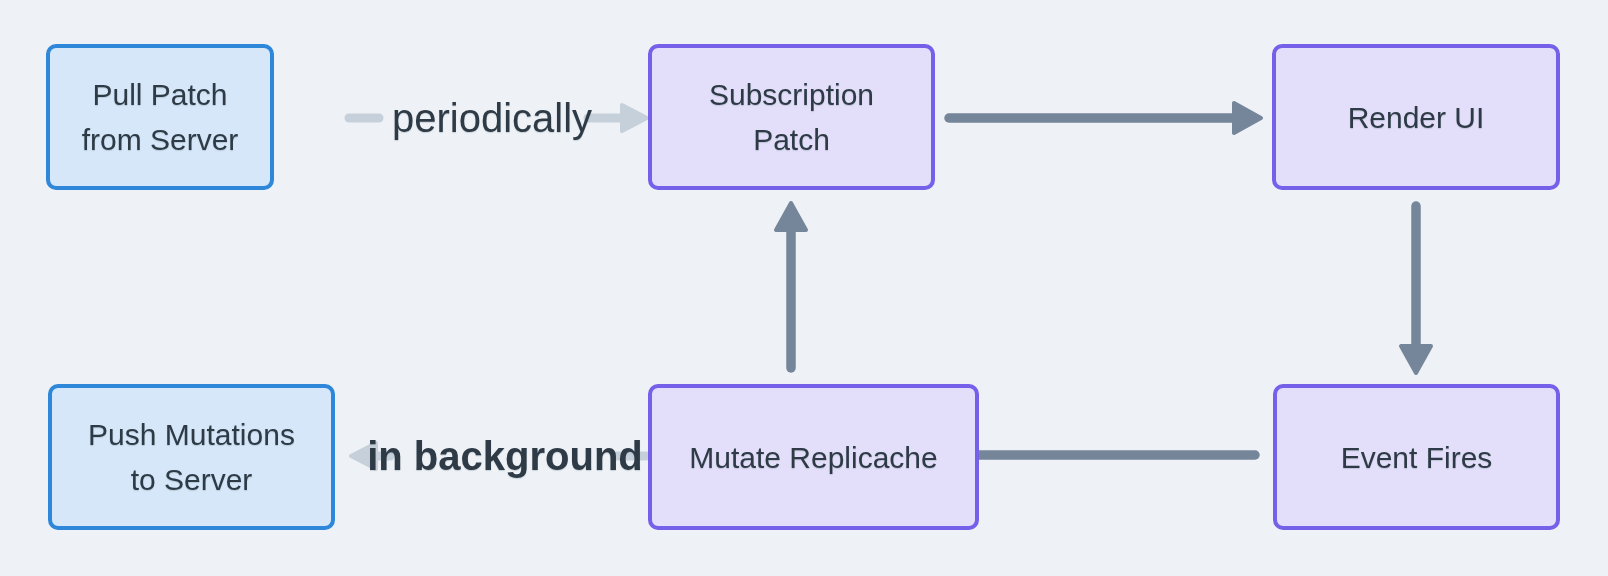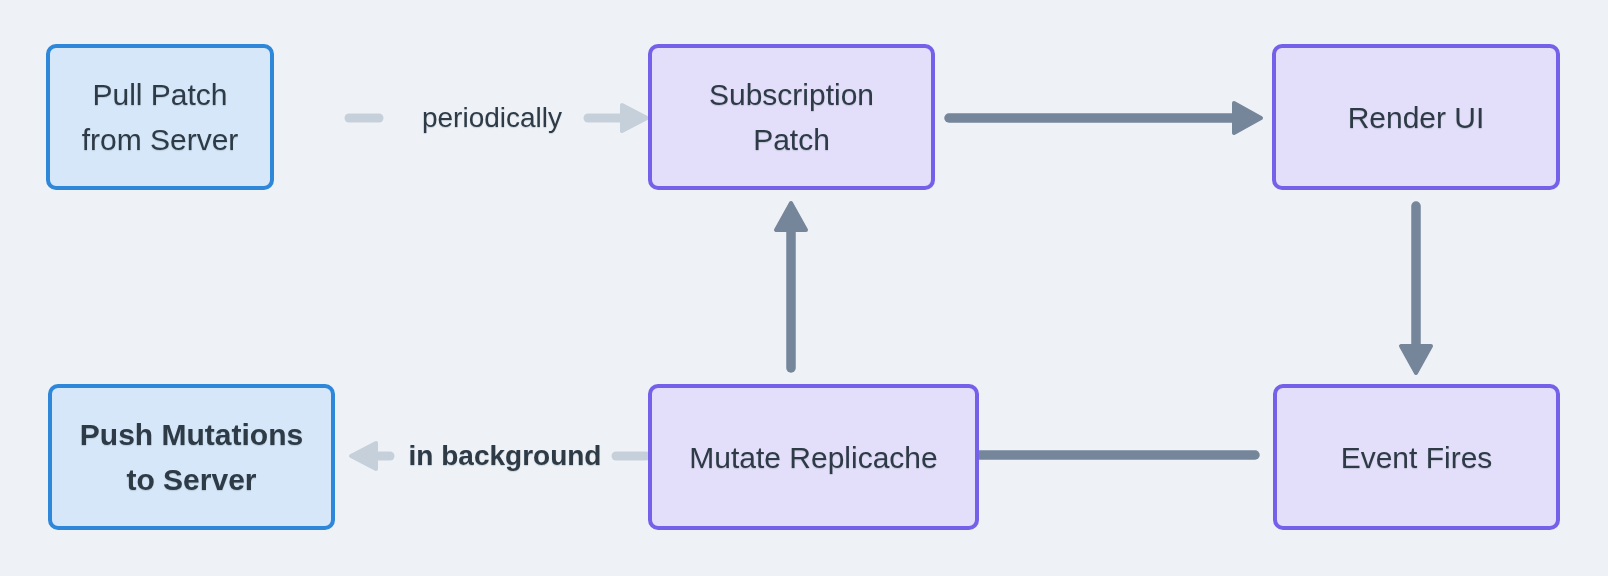--- a/index.html
+++ b/index.html
@@ -41,31 +41,31 @@
     background: #d5e7f8;
     border-color: #2e87d8;
   }
   .node.purple {
     background: #e3def9;
     border-color: #7560e9;
   }
   .edge-label {
     position: absolute;
     transform: translate(-50%, -50%);
-    font-size: 28px;
+    font-size: 40px;
     font-weight: 500;
     color: #2e3b47;
     white-space: nowrap;
     text-shadow: 0 1px 1px rgba(130,145,160,0.35);
   }
   
   #node-pull    { left: 46px;   top: 44px;  width: 228px; height: 146px; }
   #node-sub     { left: 648px;  top: 44px;  width: 287px; height: 146px; }
   #node-render  { left: 1272px; top: 44px;  width: 288px; height: 146px; }
-  #node-push    { left: 48px;   top: 384px; width: 287px; height: 146px; font-weight: bold; }
+  #node-push    { left: 48px;   top: 384px; width: 287px; height: 146px; }
   #node-mutate  { left: 648px;  top: 384px; width: 331px; height: 146px; }
   #node-event   { left: 1273px; top: 384px; width: 287px; height: 146px; }
   #label-periodically { left: 492px; top: 118px; }
   #label-in-background { left: 505px; top: 456px; font-weight: bold; }
 </style>
 </head>
 <body>
 
 <div class="canvas">
 

